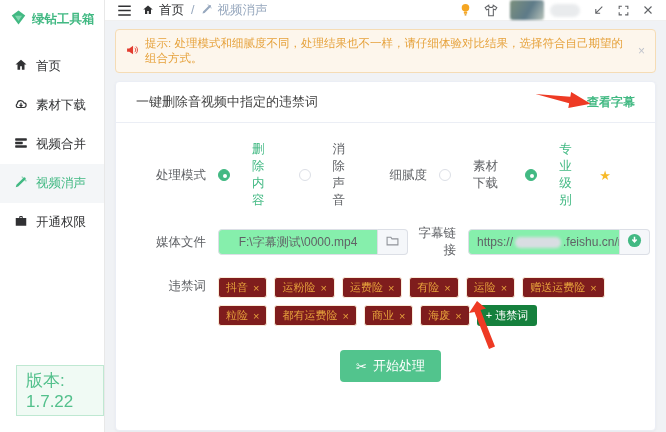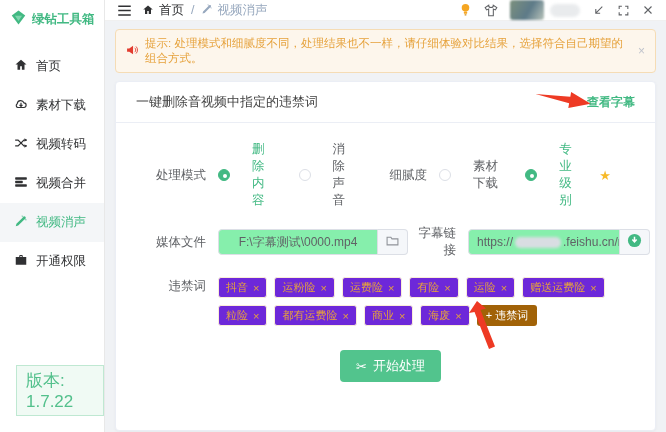--- a/index.html
+++ b/index.html
@@ -53,23 +53,23 @@
   .star { color:#f7ba2a; font-size:13px; margin-left:2px; }
 
   .input-group { display:flex; align-items:stretch; }
   .text-input { border:1px solid #dcdfe6; border-radius:4px 0 0 4px; height:26px; padding:0 8px; font-size:12px; color:#606266; font-family:"Liberation Sans","DejaVu Sans",sans-serif; background:#86efac;text-align:center; }
   .input-append { border:1px solid #dcdfe6; border-left:none; border-radius:0 4px 4px 0; background:#f5f7fa; display:flex; align-items:center; justify-content:center; width:30px; cursor:pointer; }
   .media-input { width:160px; }
   .link-input { width:152px; display:flex; align-items:center; overflow:hidden; white-space:nowrap; }
   .blurred-seg { display:inline-block; width:46px; height:11px; background:#d9dde2; border-radius:5px; filter:blur(1.5px); margin:0 2px; flex-shrink:0; }
 
   .tags-wrap { display:flex; flex-wrap:wrap; gap:7px; align-items:center; flex:1; padding-top:2px; }
-  .tag { background:#6d28d9; border:1px solid #faecd8; color:#e6a23c; border-radius:3px; font-size:11px; padding:2px 7px; display:flex; align-items:center; gap:5px; }
+  .tag { background:#7f1d1d; border:1px solid #faecd8; color:#e6a23c; border-radius:3px; font-size:11px; padding:2px 7px; display:flex; align-items:center; gap:5px; }
   .tag-x { cursor:pointer; color:#e6a23c; font-size:11px; }
-  .add-tag-btn { background:#a16207; color:#fff; border:none; border-radius:3px; font-size:11px; padding:3px 9px; cursor:pointer; font-family:inherit; }
+  .add-tag-btn { background:#15803d; color:#fff; border:none; border-radius:3px; font-size:11px; padding:3px 9px; cursor:pointer; font-family:inherit; }
 
   .start-row { display:flex; justify-content:center; margin-top:24px; }
   .start-btn { background:#52c48d; color:#fff; border:none; border-radius:4px; font-size:13px; padding:7px 16px; display:flex; align-items:center; gap:6px; cursor:pointer; font-family:inherit; }
   .scissors-glyph { font-size:13px; }
 
   .red-arrow { position:absolute; pointer-events:none; }
   .arrow-header { right:62px; top:4px; width:58px; height:26px; transform:rotate(10deg); }
   .arrow-button { left:353px; top:176px; width:26px; height:52px; }
 </style>
 </head>
@@ -93,27 +93,20 @@
               <path d="M12 3 L2.5 11 H6 v9 h4.5 v-6 h3 v6 H18 v-9 h3.5 Z"></path>
             </svg></span>
         <span>首页</span>
       </div>
       <div class="nav-item">
         <span><svg width="14" height="14" viewBox="0 0 24 24" fill="none" stroke="#303133" stroke-width="2">
               <path d="M6.5 18 h10 a4 4 0 0 0 .5-8 a6 6 0 0 0-11.5 1.5 A3.6 3.6 0 0 0 6.5 18 Z"></path>
               <path d="M12 10 v6 M9.5 13.5 L12 16 l2.5-2.5"></path>
             </svg></span>
         <span>素材下载</span>
-      </div>
-      <div class="nav-item">
-        <span><svg width="14" height="14" viewBox="0 0 24 24" fill="none" stroke="#303133" stroke-width="2.2">
-              <path d="M2 7 h5 l10 10 h5 M2 17 h5 l10-10 h5"></path>
-              <path d="M18 4 l4 3 -4 3 M18 14 l4 3 -4 3" fill="#303133" stroke="none"></path>
-            </svg></span>
-        <span>视频转码</span>
       </div>
       <div class="nav-item">
         <span><svg width="14" height="14" viewBox="0 0 24 24" fill="#303133">
               <rect x="2" y="4" width="20" height="4" rx="1"></rect>
               <rect x="2" y="10" width="13" height="4" rx="1"></rect>
               <rect x="2" y="16" width="20" height="4" rx="1"></rect>
             </svg></span>
         <span>视频合并</span>
       </div>
       <div class="nav-item active">

